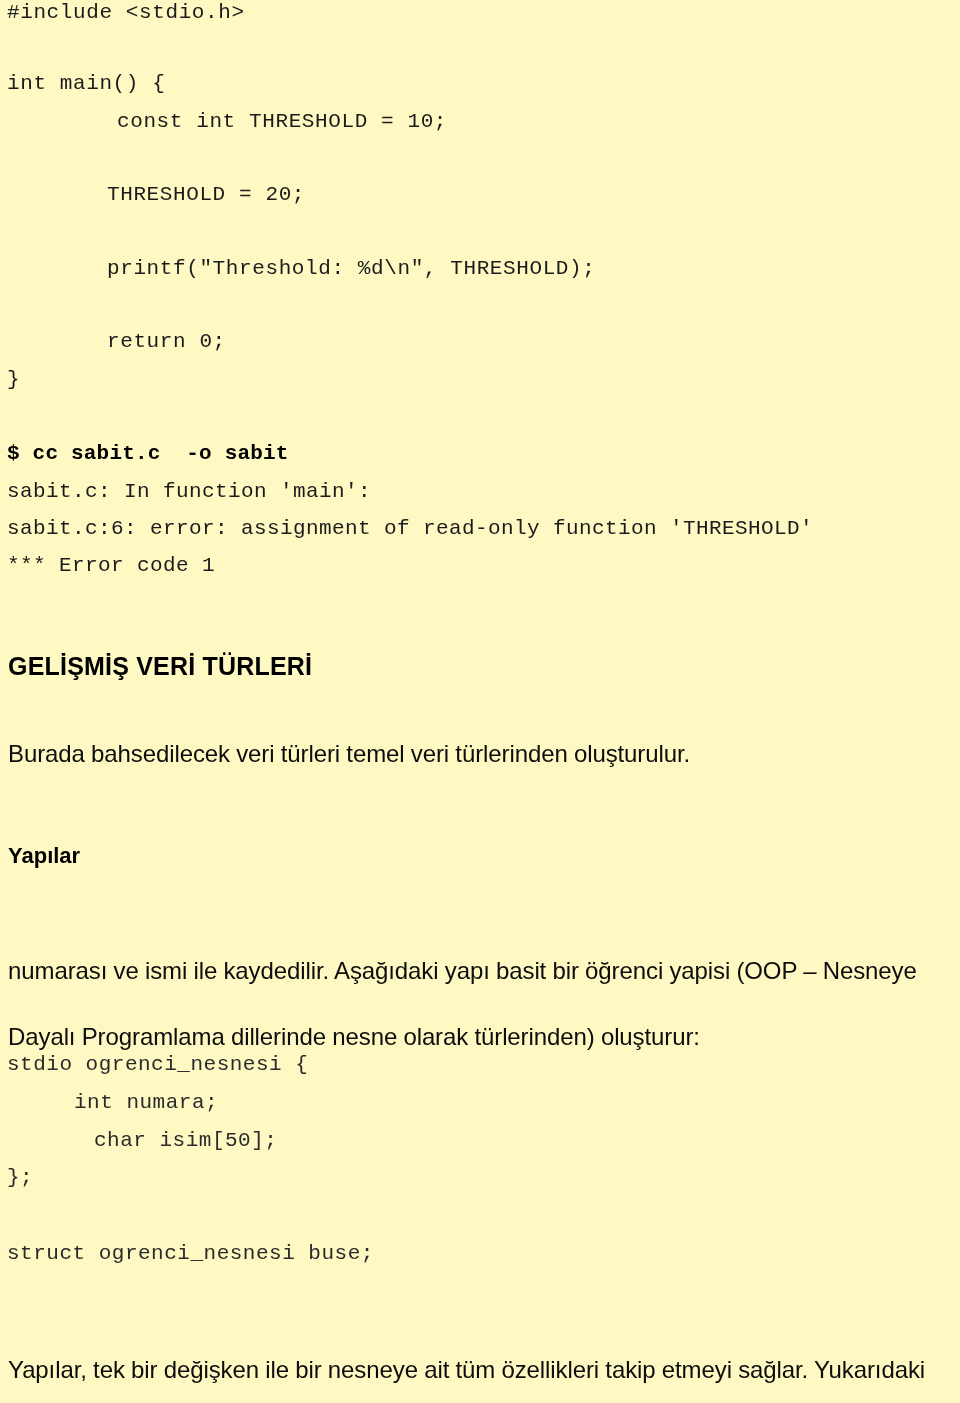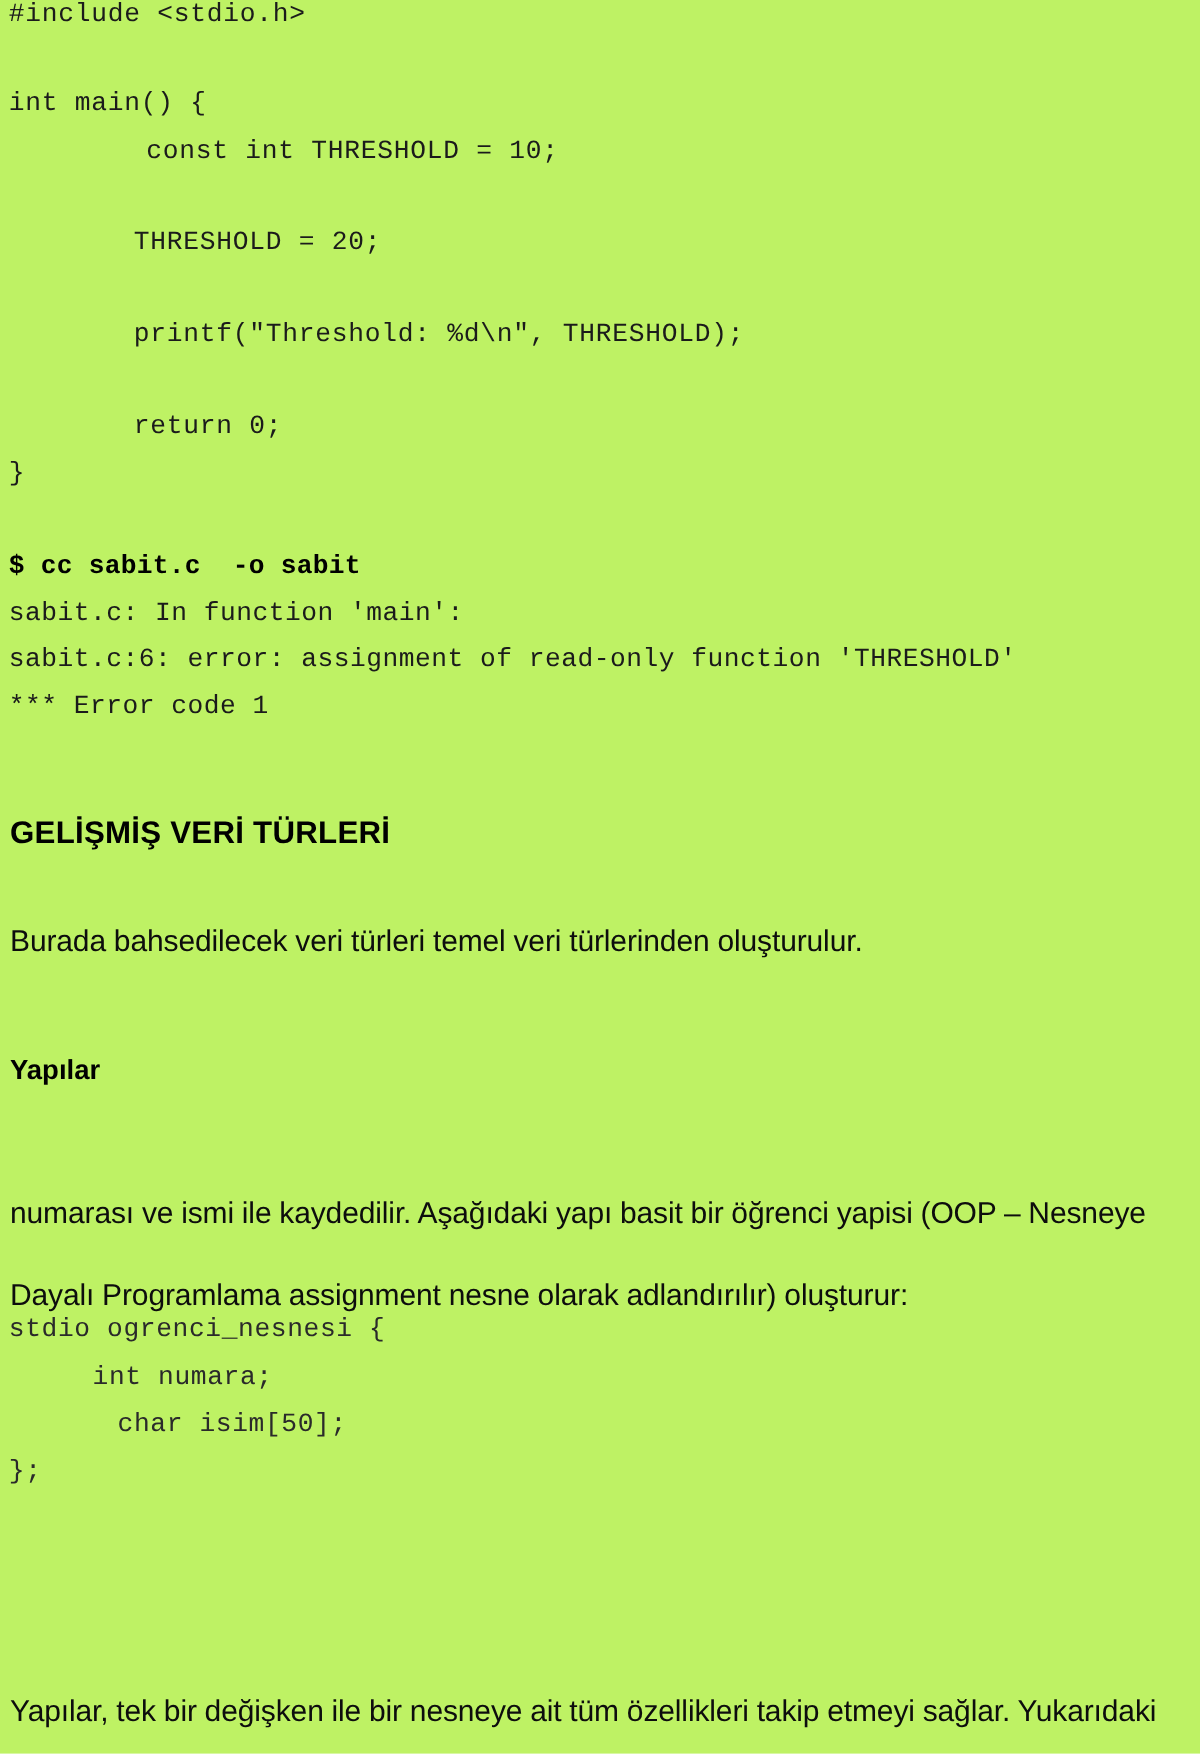--- a/index.html
+++ b/index.html
@@ -17,21 +17,21 @@
     color: #000000;
     -webkit-font-smoothing: antialiased;
   }
 
   .page {
     position: absolute;
     left: 0;
     top: 0;
     width: 960px;
     height: 1403px;
-    background: #bef264;
+    background: #fef9c3;
   }
 
   
   .ln {
     position: absolute;
     white-space: pre;
     margin: 0;
     padding: 0;
   }
 
@@ -136,33 +136,34 @@
   </div>
 
   <div class="ln h-main" style="left:8px; top:654px;">GELİŞMİŞ VERİ TÜRLERİ</div>
 
   <div class="ln para" style="left:8px; top:737px; width:950px;">Burada bahsedilecek veri türleri temel veri türlerinden oluşturulur.</div>
 
   <div class="ln h-sub" style="left:8px; top:845px;">Yapılar</div>
 
   <div class="para" style="left:8px; top:921px; width:952px;">
     <span class="para-line">numarası ve ismi ile kaydedilir. Aşağıdaki yapı basit bir öğrenci yapisi (OOP – Nesneye</span>
-    <span class="para-line">Dayalı Programlama assignment nesne olarak adlandırılır) oluşturur:</span>
+    <span class="para-line">Dayalı Programlama dillerinde nesne olarak türlerinden) oluşturur:</span>
   </div>
 
   <div>
     <div class="ln struct-mono" style="left:7px; top:1054px;">stdio ogrenci_nesnesi {</div>
 
     <div class="ln struct-mono" style="left:74px; top:1092px;">int numara;</div>
 
     <div class="ln struct-mono" style="left:74px; top:1130px;margin-left:20px;">char isim[50];</div>
 
     <div class="ln struct-mono" style="left:7px; top:1167px;">};</div>
   </div>
 
+  <div class="ln struct-mono" style="left:7px; top:1243px;">struct ogrenci_nesnesi buse;</div>
 
   <div class="para" style="left:8px; top:1320px; width:952px;">
     <span class="para-line">Yapılar, tek bir değişken ile bir nesneye ait tüm özellikleri takip etmeyi sağlar. Yukarıdaki</span>
     
     
   </div>
 
 </div>
 
 </body></html>

